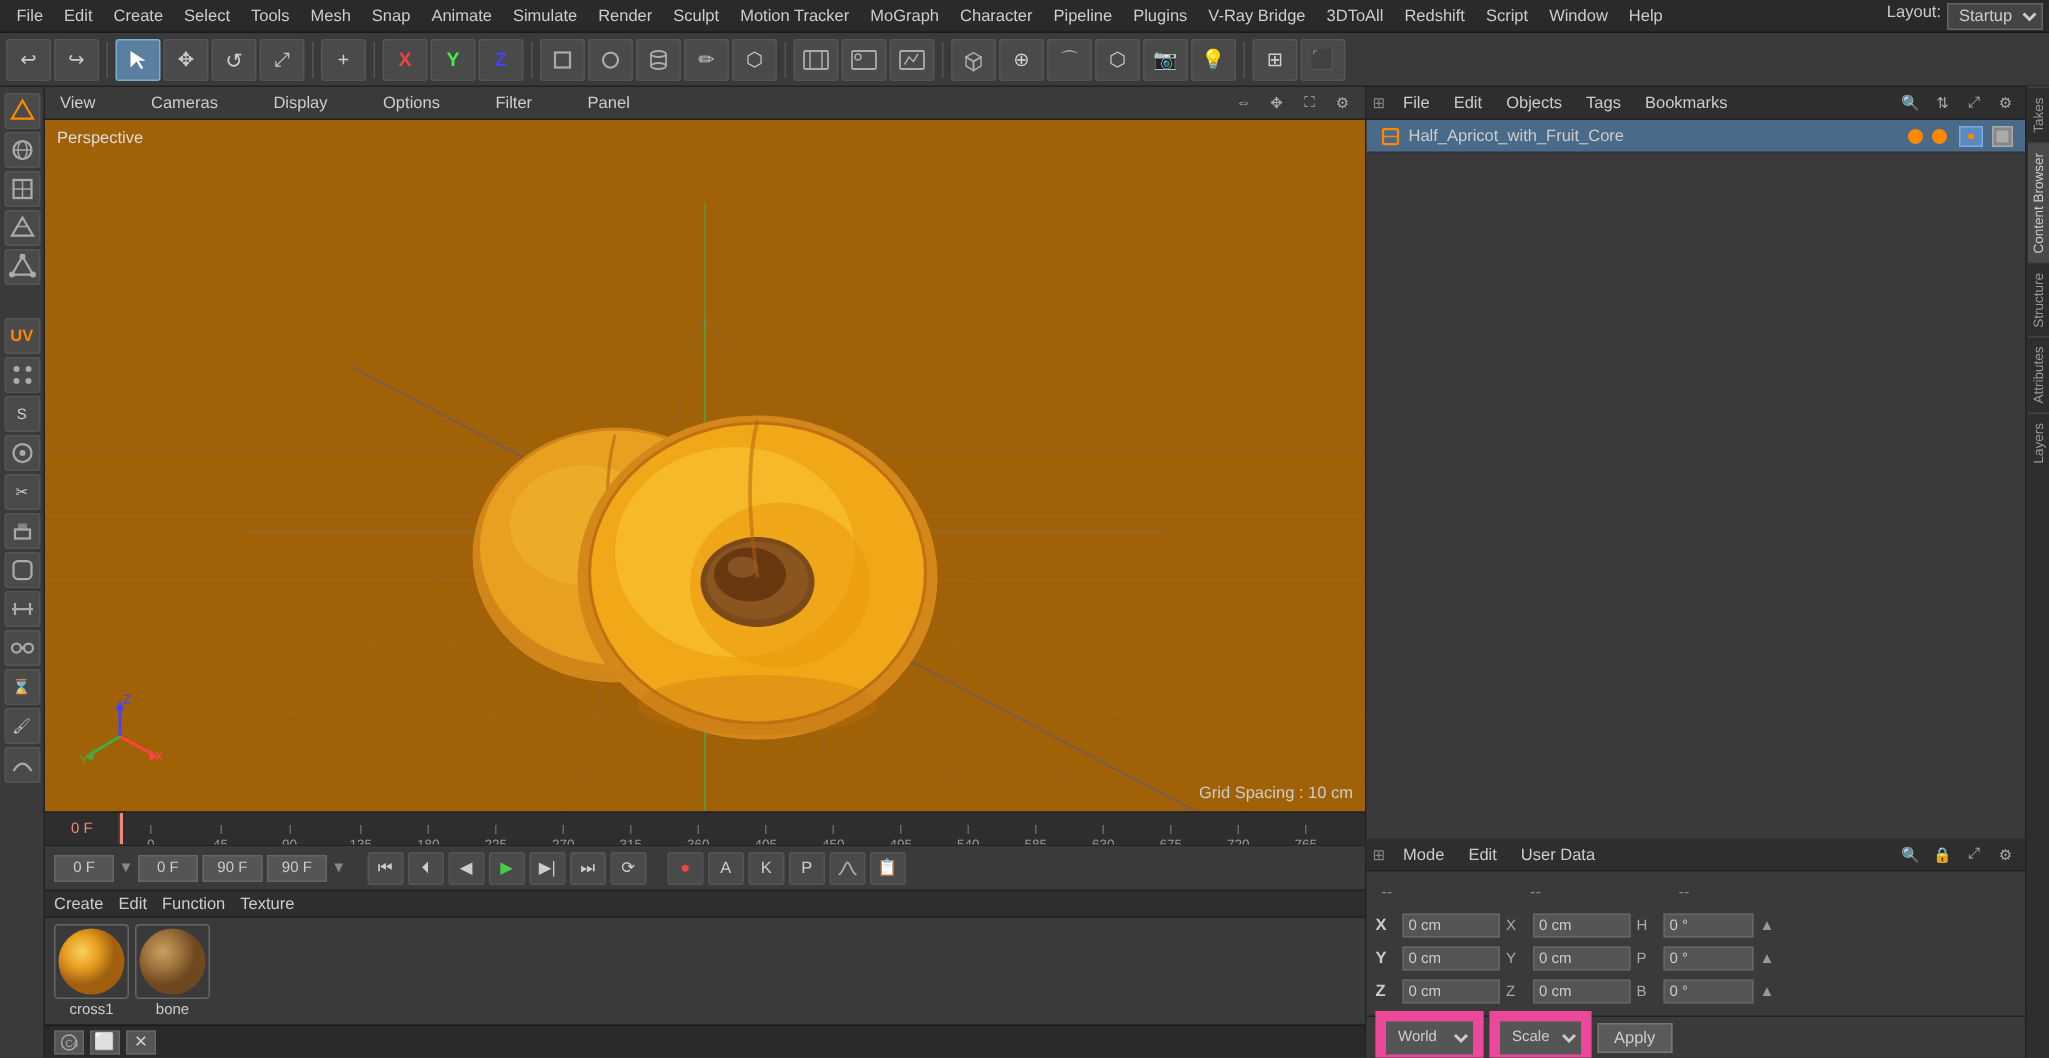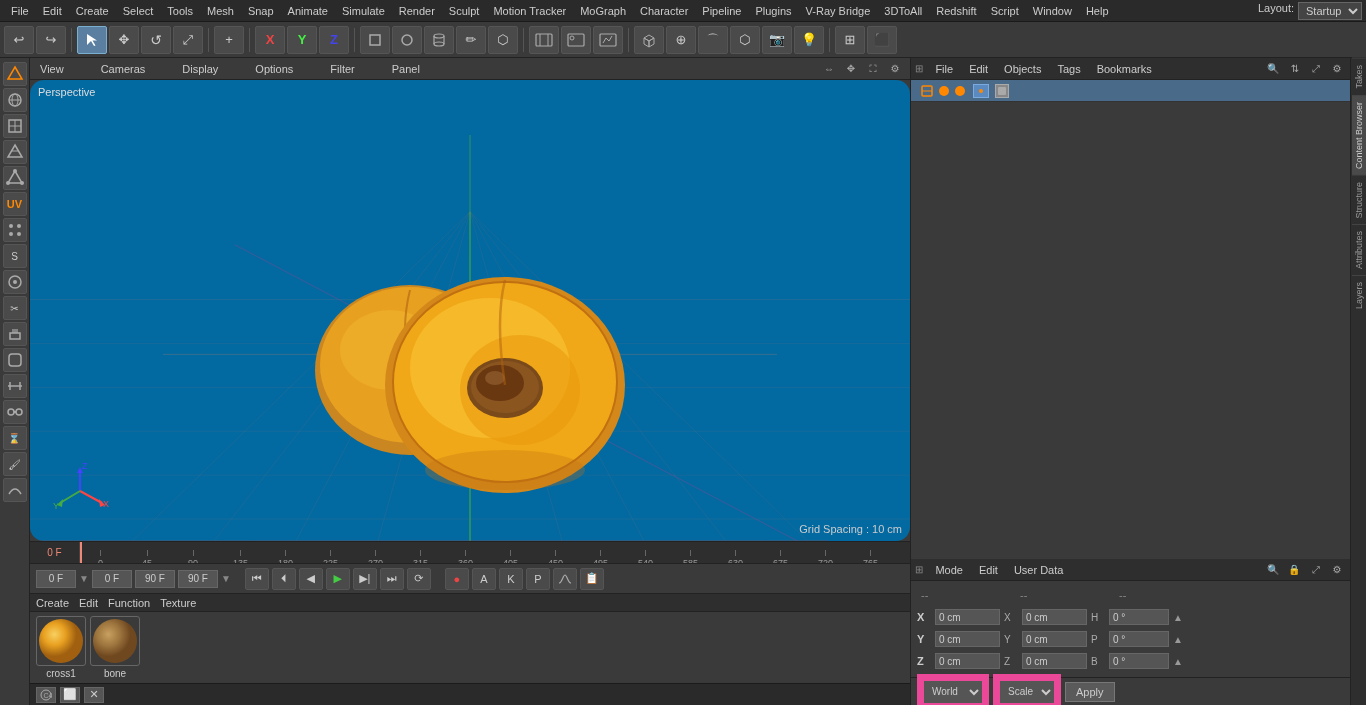--- a/index.html
+++ b/index.html
@@ -136,24 +136,23 @@
     }
     .vp-icons {
       margin-left: auto;
       display: flex;
       gap: 4px;
     }
 
     
     #viewport {
       flex: 1;
-      background: #0369a1;
+      background: #a16207;
       position: relative;
       overflow: hidden;
-      border-radius: 14px;
     }
     #viewport-label {
       position: absolute;
       top: 6px;
       left: 8px;
       color: #ddd;
       font-size: 11px;
     }
     #grid-spacing {
       position: absolute;
@@ -640,21 +639,21 @@
         </svg>
     </div>
     <div class="side-btn">
       <svg width="18" height="18" viewBox="0 0 18 18">
           <polygon points="9,2 16,14 2,14" fill="none" stroke="#aaa" stroke-width="1.5"></polygon>
           <circle cx="9" cy="2" r="2" fill="#aaa"></circle>
           <circle cx="2" cy="14" r="2" fill="#aaa"></circle>
           <circle cx="16" cy="14" r="2" fill="#aaa"></circle>
         </svg>
     </div>
-    <div class="side-btn" style="color:#f80;font-size:11px;font-weight:bold;">UV</div>
+    <div class="side-btn" style="color:#f80;font-size:11px;font-weight:bold;margin-top:20px;">UV</div>
     <div class="side-btn">
       <svg width="18" height="18" viewBox="0 0 18 18">
           <circle cx="5" cy="5" r="2" fill="#aaa"></circle>
           <circle cx="13" cy="5" r="2" fill="#aaa"></circle>
           <circle cx="5" cy="13" r="2" fill="#aaa"></circle>
           <circle cx="13" cy="13" r="2" fill="#aaa"></circle>
         </svg>
     </div>
     <div class="side-btn">S</div>
     <div class="side-btn">
@@ -981,20 +980,21 @@
     </div>
 
     <div id="obj-list">
       <div class="obj-row selected">
         <div class="obj-icon">
           <svg width="14" height="14" viewBox="0 0 14 14">
             <rect x="2" y="2" width="10" height="10" rx="1" fill="none" stroke="#f80" stroke-width="1.5"></rect>
             <line x1="2" y1="7" x2="12" y2="7" stroke="#f80" stroke-width="1"></line>
           </svg>
         </div>
+        <span class="obj-name">Half_Apricot_with_Fruit_Core</span>
         <div style="width:10px;height:10px;border-radius:50%;background:#f80;margin-right:2px;"></div>
         <div style="width:10px;height:10px;border-radius:50%;background:#f80;margin-right:2px;"></div>
         <div style="width:16px;height:14px;background:#5a8ac0;border:1px solid #7aaae0;display:flex;align-items:center;justify-content:center;margin-left:2px;">
           <svg width="12" height="10" viewBox="0 0 12 10">
               <circle cx="6" cy="5" r="4" fill="#5a8ac0"></circle>
               <circle cx="6" cy="5" r="2" fill="#f80"></circle>
             </svg>
         </div>
         <div style="width:14px;height:14px;background:#888;border:1px solid #aaa;display:flex;align-items:center;justify-content:center;margin-left:2px;">
           <svg width="10" height="10" viewBox="0 0 10 10">

